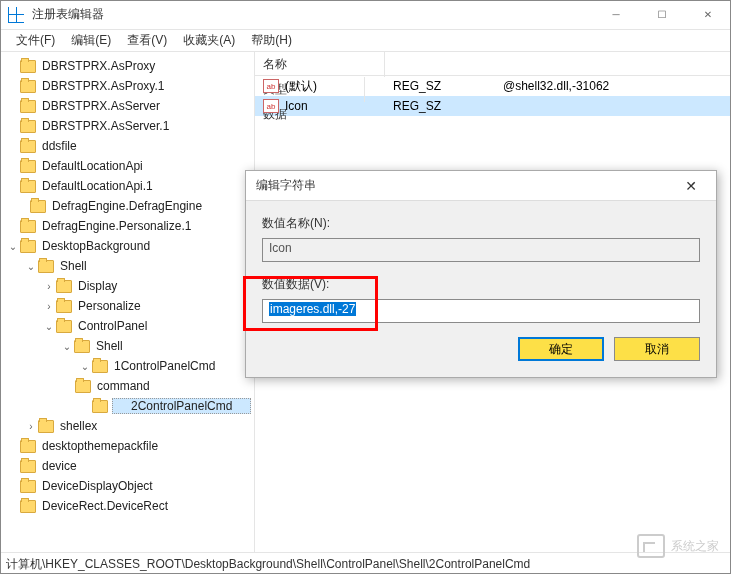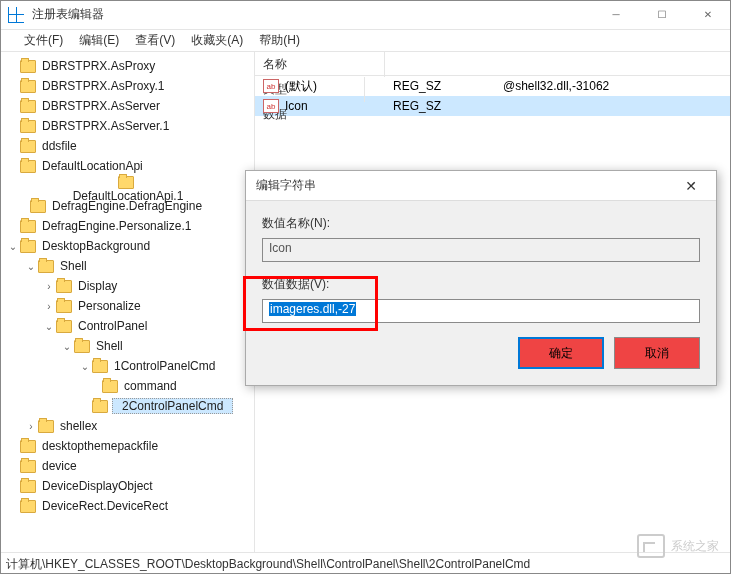--- a/index.html
+++ b/index.html
@@ -5,29 +5,29 @@
 * { margin: 0; padding: 0; box-sizing: border-box; font-family: "Microsoft YaHei", "Segoe UI", sans-serif; font-size: 12px; }
 body { background: #fff; width: 731px; height: 574px; overflow: hidden; position: relative; }
 
 .titlebar { height: 30px; background: #fff; display: flex; align-items: center; padding: 0 0 0 8px; border-bottom: 1px solid #e5e5e5; }
 .titlebar .app-icon { width: 16px; height: 16px; background: #0078d7; margin-right: 8px; display:flex; flex-wrap:wrap; }
 .titlebar .app-icon span { width:7px; height:7px; background:#fff; margin:0.5px; }
 .titlebar .title { flex: 1; color: #333; }
 .titlebar .win-btns { display: flex; }
 .titlebar .win-btn { width: 46px; height: 30px; display: flex; align-items: center; justify-content: center; color: #666; font-size: 10px; }
 
-.menubar { height: 22px; display: flex; align-items: center; padding: 0 16px; border-bottom: 1px solid #e5e5e5; }
+.menubar { height: 22px; display: flex; align-items: center; padding: 0 8px; border-bottom: 1px solid #e5e5e5; }
 .menubar .menu-item { padding: 2px 8px; color: #333; }
 
 .content { display: flex; height: calc(100% - 30px - 22px - 22px); }
 .tree-pane { width: 255px; border-right: 1px solid #e5e5e5; overflow: hidden; padding: 4px 0; }
 .list-pane { flex: 1; overflow: hidden; }
 
 .tree-row { display: flex; align-items: center; height: 20px; white-space: nowrap; padding-right:4px; }
-.tree-row.selected .label { background: #cce8ff; border: 1px dotted #999; padding: 0 9px; }
+.tree-row.selected .label { background: #cce8ff; border: 1px dotted #999; padding: 0 18px; }
 .expander { width: 14px; text-align: center; color: #666; font-size: 10px; flex-shrink:0; }
 .folder-icon { width: 16px; height: 13px; background: #ffd86b; border: 1px solid #d9a93e; border-radius: 1px; margin-right: 4px; flex-shrink:0; position:relative; }
 .folder-icon::before { content:''; position:absolute; top:-3px; left:0; width:6px; height:3px; background:#ffd86b; border:1px solid #d9a93e; border-bottom:none; border-radius:1px 1px 0 0; }
 .tree-row .label { color: #222; padding: 0 2px; }
 
 .list-header { display: flex; height: 24px; border-bottom: 1px solid #e5e5e5; flex-direction: column; }
 .list-header .col { padding: 4px 8px; border-right: 1px solid #e5e5e5; color: #333; }
 .col-name { width: 130px; } .col-type { width: 110px; } .col-data { flex: 1; }
 .list-row { display: flex; height: 20px; align-items: center; }
 .list-row.selected { background: #cce8ff; }
@@ -39,21 +39,21 @@
 .dialog { position: absolute; left: 245px; top: 170px; width: 472px; background: #f0f0f0; border: 1px solid #aaa; box-shadow: 2px 2px 10px rgba(0,0,0,.3); }
 .dialog .dlg-title { height: 30px; background: #fff; display: flex; align-items: center; padding: 0 10px; border-bottom: 1px solid #ddd; }
 .dialog .dlg-title .t { flex: 1; color: #333; }
 .dialog .dlg-title .x { width: 30px; text-align: center; font-size: 14px; color: #333; }
 .dialog .dlg-body { padding: 14px 16px 16px; }
 .dialog label { display: block; color: #333; margin-bottom: 6px; }
 .dialog .field { width: 100%; height: 24px; border: 1px solid #8a8a8a; background: #fff; padding: 2px 6px; margin-bottom: 14px; }
 .dialog .field.readonly { background: #f0f0f0; color:#555; }
 .dialog .field .sel { background: #0078d7; color: #fff; padding: 0 1px; }
 .dialog .btns { display: flex; justify-content: flex-end; gap: 10px; margin-top: 6px; }
-.dialog .btn { width: 86px; height: 32px; border: 1px solid #8a8a8a; background: #ef4444; display: flex; align-items: center; justify-content: center; }
+.dialog .btn { width: 86px; height: 24px; border: 1px solid #8a8a8a; background: #fde047; display: flex; align-items: center; justify-content: center; }
 .dialog .btn.default { border: 2px solid #0078d7; }
 
 .red-box { position: absolute; border: 3px solid #ff0000; pointer-events: none; }
 .rb1 { left: 243px; top: 276px; width: 135px; height: 55px; }
 
 .watermark { position:absolute; right:12px; bottom:16px; color:#ccc; font-size:18px; display:flex; align-items:center; gap:6px; pointer-events:none; }
 .watermark .wm-icon { width:28px; height:24px; border:2px solid #ccc; border-radius:3px; position:relative; }
 .watermark .wm-icon::after { content:''; position:absolute; left:4px; top:6px; width:10px; height:8px; border:2px solid #ccc; border-right:none; border-bottom:none; }
 
 .outer-border { position:absolute; inset:0; border:1px solid #888; pointer-events:none; }
@@ -109,21 +109,21 @@
       <div class="tree-row" style="padding-left: 6px;">
         <span class="expander"></span>
         <span class="folder-icon"></span>
         <span class="label">ddsfile</span>
       </div>
       <div class="tree-row" style="padding-left: 6px;">
         <span class="expander"></span>
         <span class="folder-icon"></span>
         <span class="label">DefaultLocationApi</span>
       </div>
-      <div class="tree-row" style="padding-left: 6px; flex-direction: column;">
+      <div class="tree-row" style="padding-left: 6px;">
         <span class="expander"></span>
         <span class="folder-icon"></span>
         <span class="label">DefaultLocationApi.1</span>
       </div>
       <div class="tree-row" style="padding-left: 16px;">
         <span class="expander"></span>
         <span class="folder-icon"></span>
         <span class="label">DefragEngine.DefragEngine</span>
       </div>
       <div class="tree-row" style="padding-left: 6px;">
@@ -159,21 +159,21 @@
       <div class="tree-row" style="padding-left: 60px;">
         <span class="expander">⌄</span>
         <span class="folder-icon"></span>
         <span class="label">Shell</span>
       </div>
       <div class="tree-row" style="padding-left: 78px;">
         <span class="expander">⌄</span>
         <span class="folder-icon"></span>
         <span class="label">1ControlPanelCmd</span>
       </div>
-      <div class="tree-row" style="padding-left: 88px;">
+      <div class="tree-row" style="padding-left: 61px;">
         <span class="expander"></span>
         <span class="folder-icon"></span>
         <span class="label">command</span>
       </div>
       <div class="tree-row selected" style="padding-left: 78px;">
         <span class="expander"></span>
         <span class="folder-icon"></span>
         <span class="label">2ControlPanelCmd</span>
       </div>
       <div class="tree-row" style="padding-left: 24px;">

